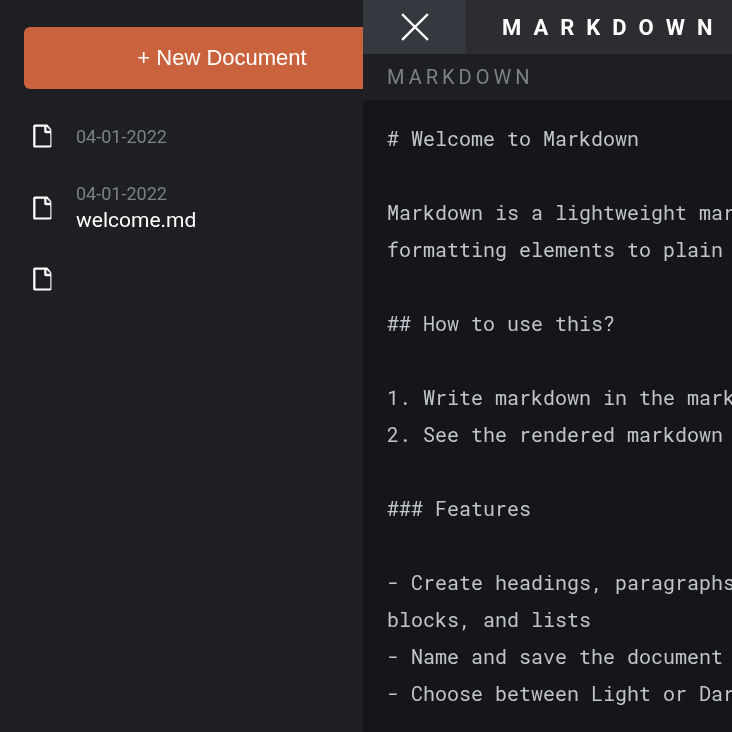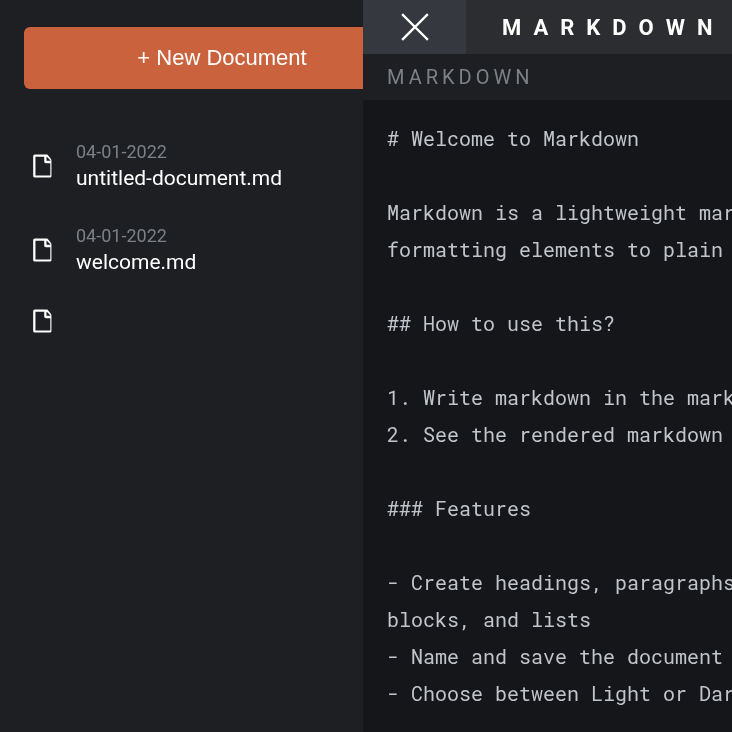--- a/index.html
+++ b/index.html
@@ -27,21 +27,21 @@
     }
     .new-doc-btn {
       width: 396px;
       height: 62px;
       background: #c9623d;
       border: none;
       border-radius: 6px;
       color: #fff;
       font-size: 22px;
       cursor: pointer;
-      margin-bottom: 52px;
+      margin-bottom: 35px;
       display: flex;
       align-items: center;
       justify-content: center;
     }
     .doc-list {
       display: flex;
       flex-direction: column;
       gap: 35px;
     }
     .doc-item {
@@ -131,21 +131,20 @@
   <button class="new-doc-btn">+ New Document</button>
   <div class="doc-list">
     <div class="doc-item">
       <span class="file-icon">
         <svg width="19" height="24" viewBox="0 0 14 18" fill="none">
             <path d="M13.107 3.393c.167.167.31.393.429.679.119.286.178.548.178.786v11.571c0 .357-.125.661-.375.911s-.554.375-.911.375H1.29c-.358 0-.662-.125-.912-.375S.003 16.786.003 16.429V1.571C.003 1.214.128.911.378.661S.932.286 1.29.286h8.357c.238 0 .5.06.786.178.286.12.512.262.679.429l1.995 2.5zM10.004 2.111v3.032h3.032a1.014 1.014 0 0 0-.205-.382l-2.446-2.446a1.014 1.014 0 0 0-.381-.204zm2.857 13.746V6.857H9.575c-.357 0-.661-.125-.911-.375s-.375-.554-.375-.911V2H1.718v14.143h11.143v-.286z" fill="#ffffff"></path>
           </svg>
       </span>
       <div class="doc-meta">
         <span class="doc-date">04-01-2022</span>
-        <span class="doc-name">untitled-document.md</span>
       </div>
     </div>
     <div class="doc-item">
       <span class="file-icon">
         <svg width="19" height="24" viewBox="0 0 14 18" fill="none">
             <path d="M13.107 3.393c.167.167.31.393.429.679.119.286.178.548.178.786v11.571c0 .357-.125.661-.375.911s-.554.375-.911.375H1.29c-.358 0-.662-.125-.912-.375S.003 16.786.003 16.429V1.571C.003 1.214.128.911.378.661S.932.286 1.29.286h8.357c.238 0 .5.06.786.178.286.12.512.262.679.429l1.995 2.5zM10.004 2.111v3.032h3.032a1.014 1.014 0 0 0-.205-.382l-2.446-2.446a1.014 1.014 0 0 0-.381-.204zm2.857 13.746V6.857H9.575c-.357 0-.661-.125-.911-.375s-.375-.554-.375-.911V2H1.718v14.143h11.143v-.286z" fill="#ffffff"></path>
           </svg>
       </span>
       <div class="doc-meta">
         <span class="doc-date">04-01-2022</span>

